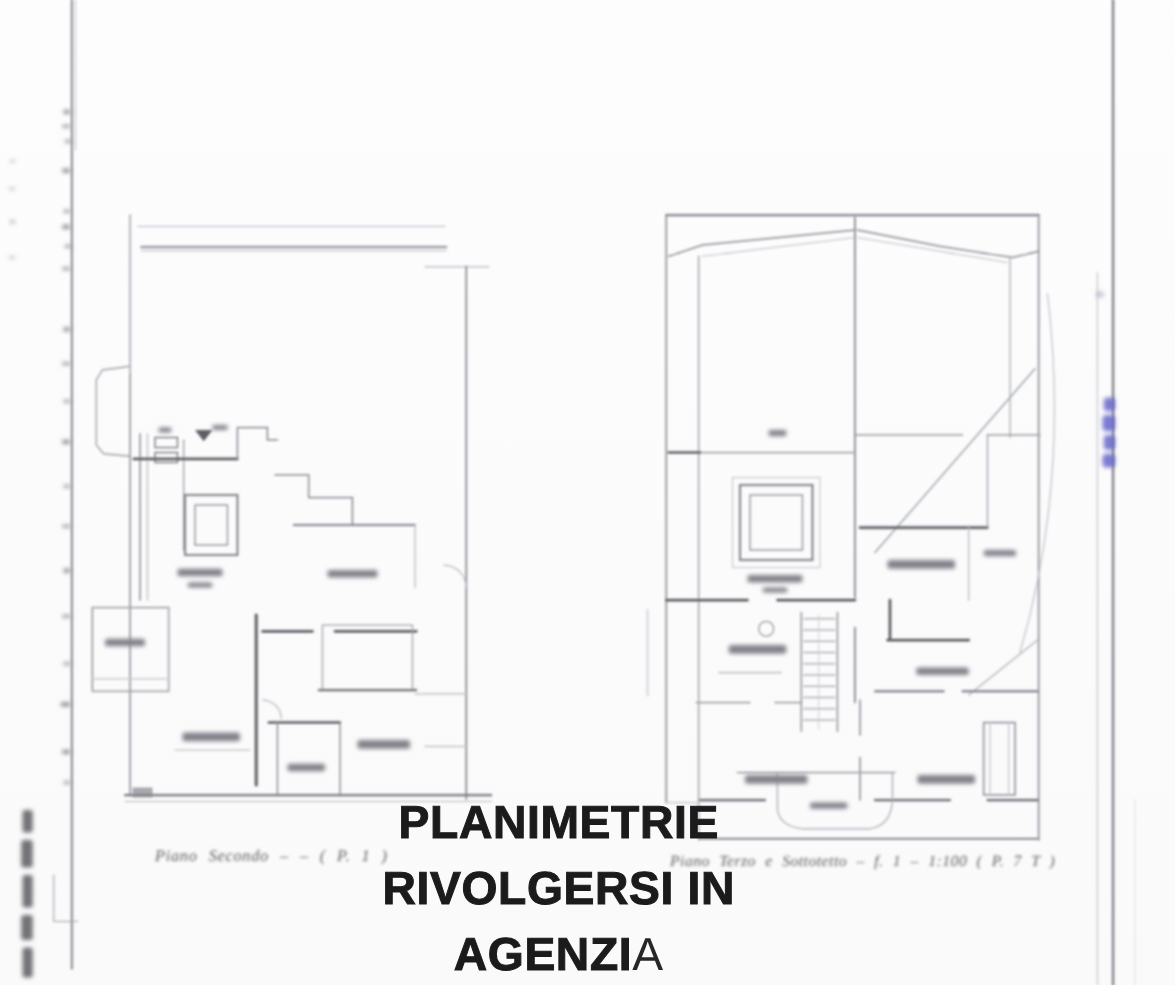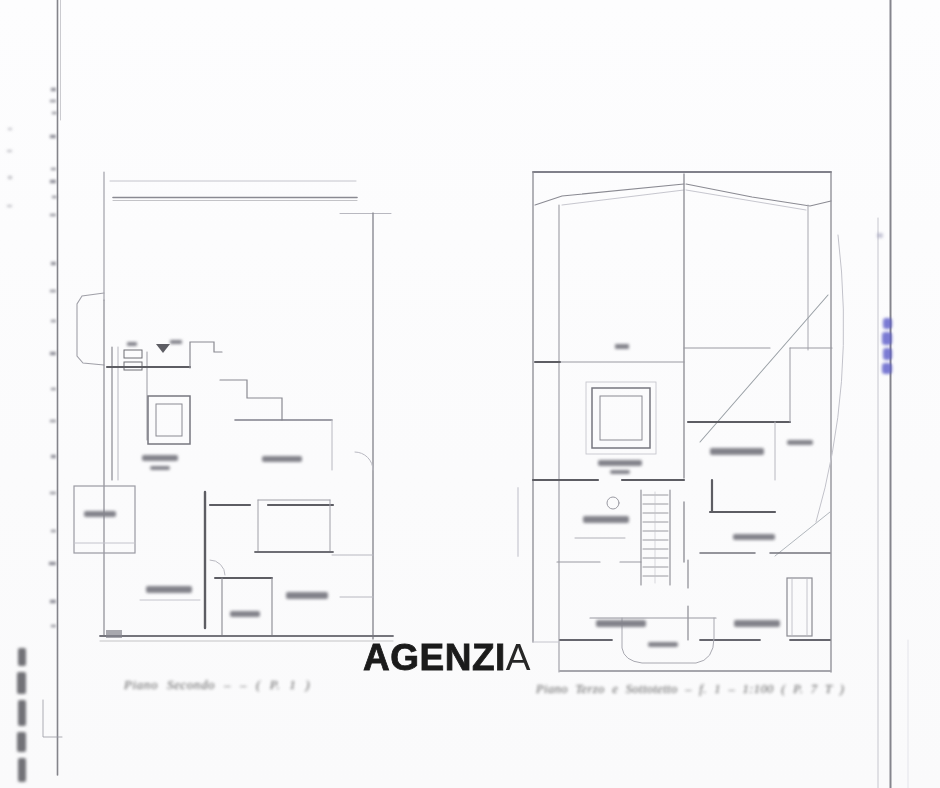--- a/index.html
+++ b/index.html
@@ -226,16 +226,18 @@
         <rect x="882" y="363" width="10" height="11" rx="3"></rect>
         <rect x="877" y="233" width="6" height="5" rx="2" fill="#8888aa" opacity=".6"></rect>
       </g>
     </g>
   </svg>
 
   <div class="caption left">Piano Secondo ‒ ‒ ( P. 1 )</div>
   <div class="caption right">Piano Terzo e Sottotetto ‒ f. 1 ‒ 1:100 ( P. 7 T )</div>
 
   <div class="overlay">
+    <div>PLANIMETRIE</div>
+    <div>RIVOLGERSI IN</div>
     <div><span>AGENZI</span><span class="regular">A</span></div>
   </div>
 
 </div>
 
 </body></html>

